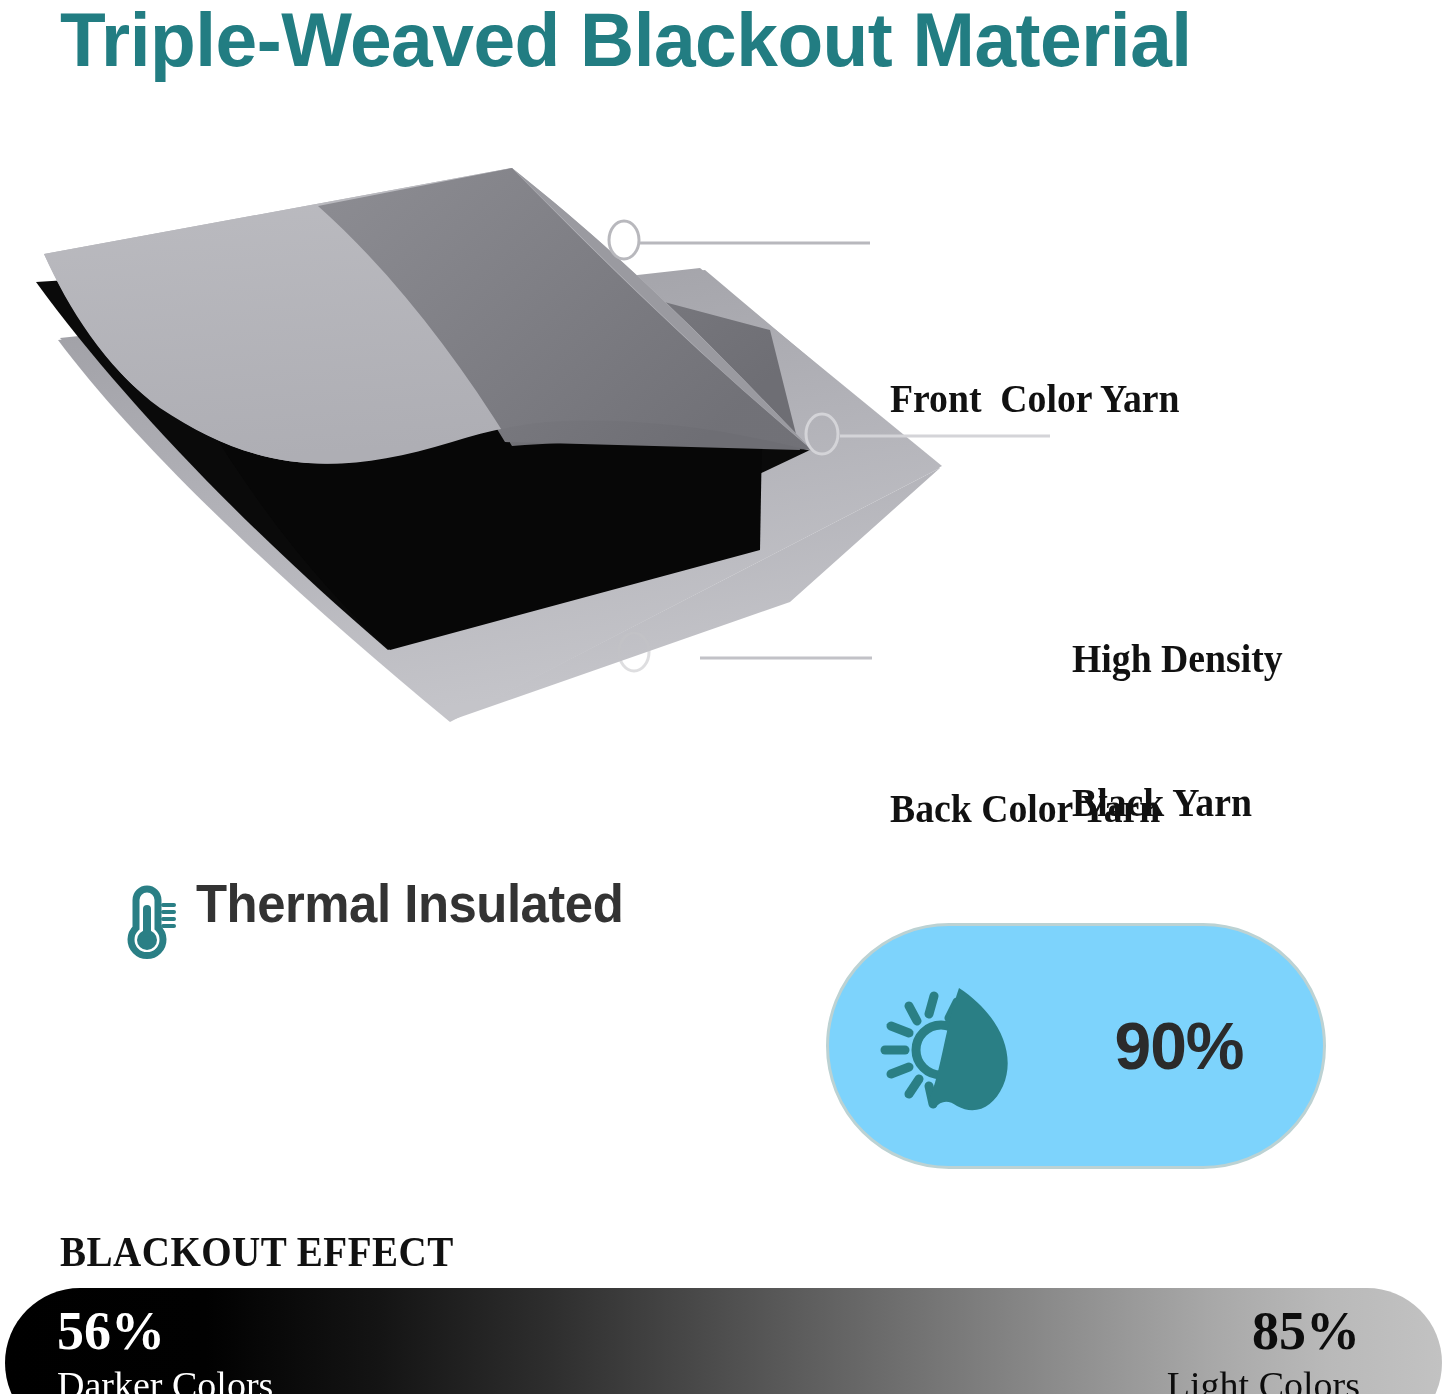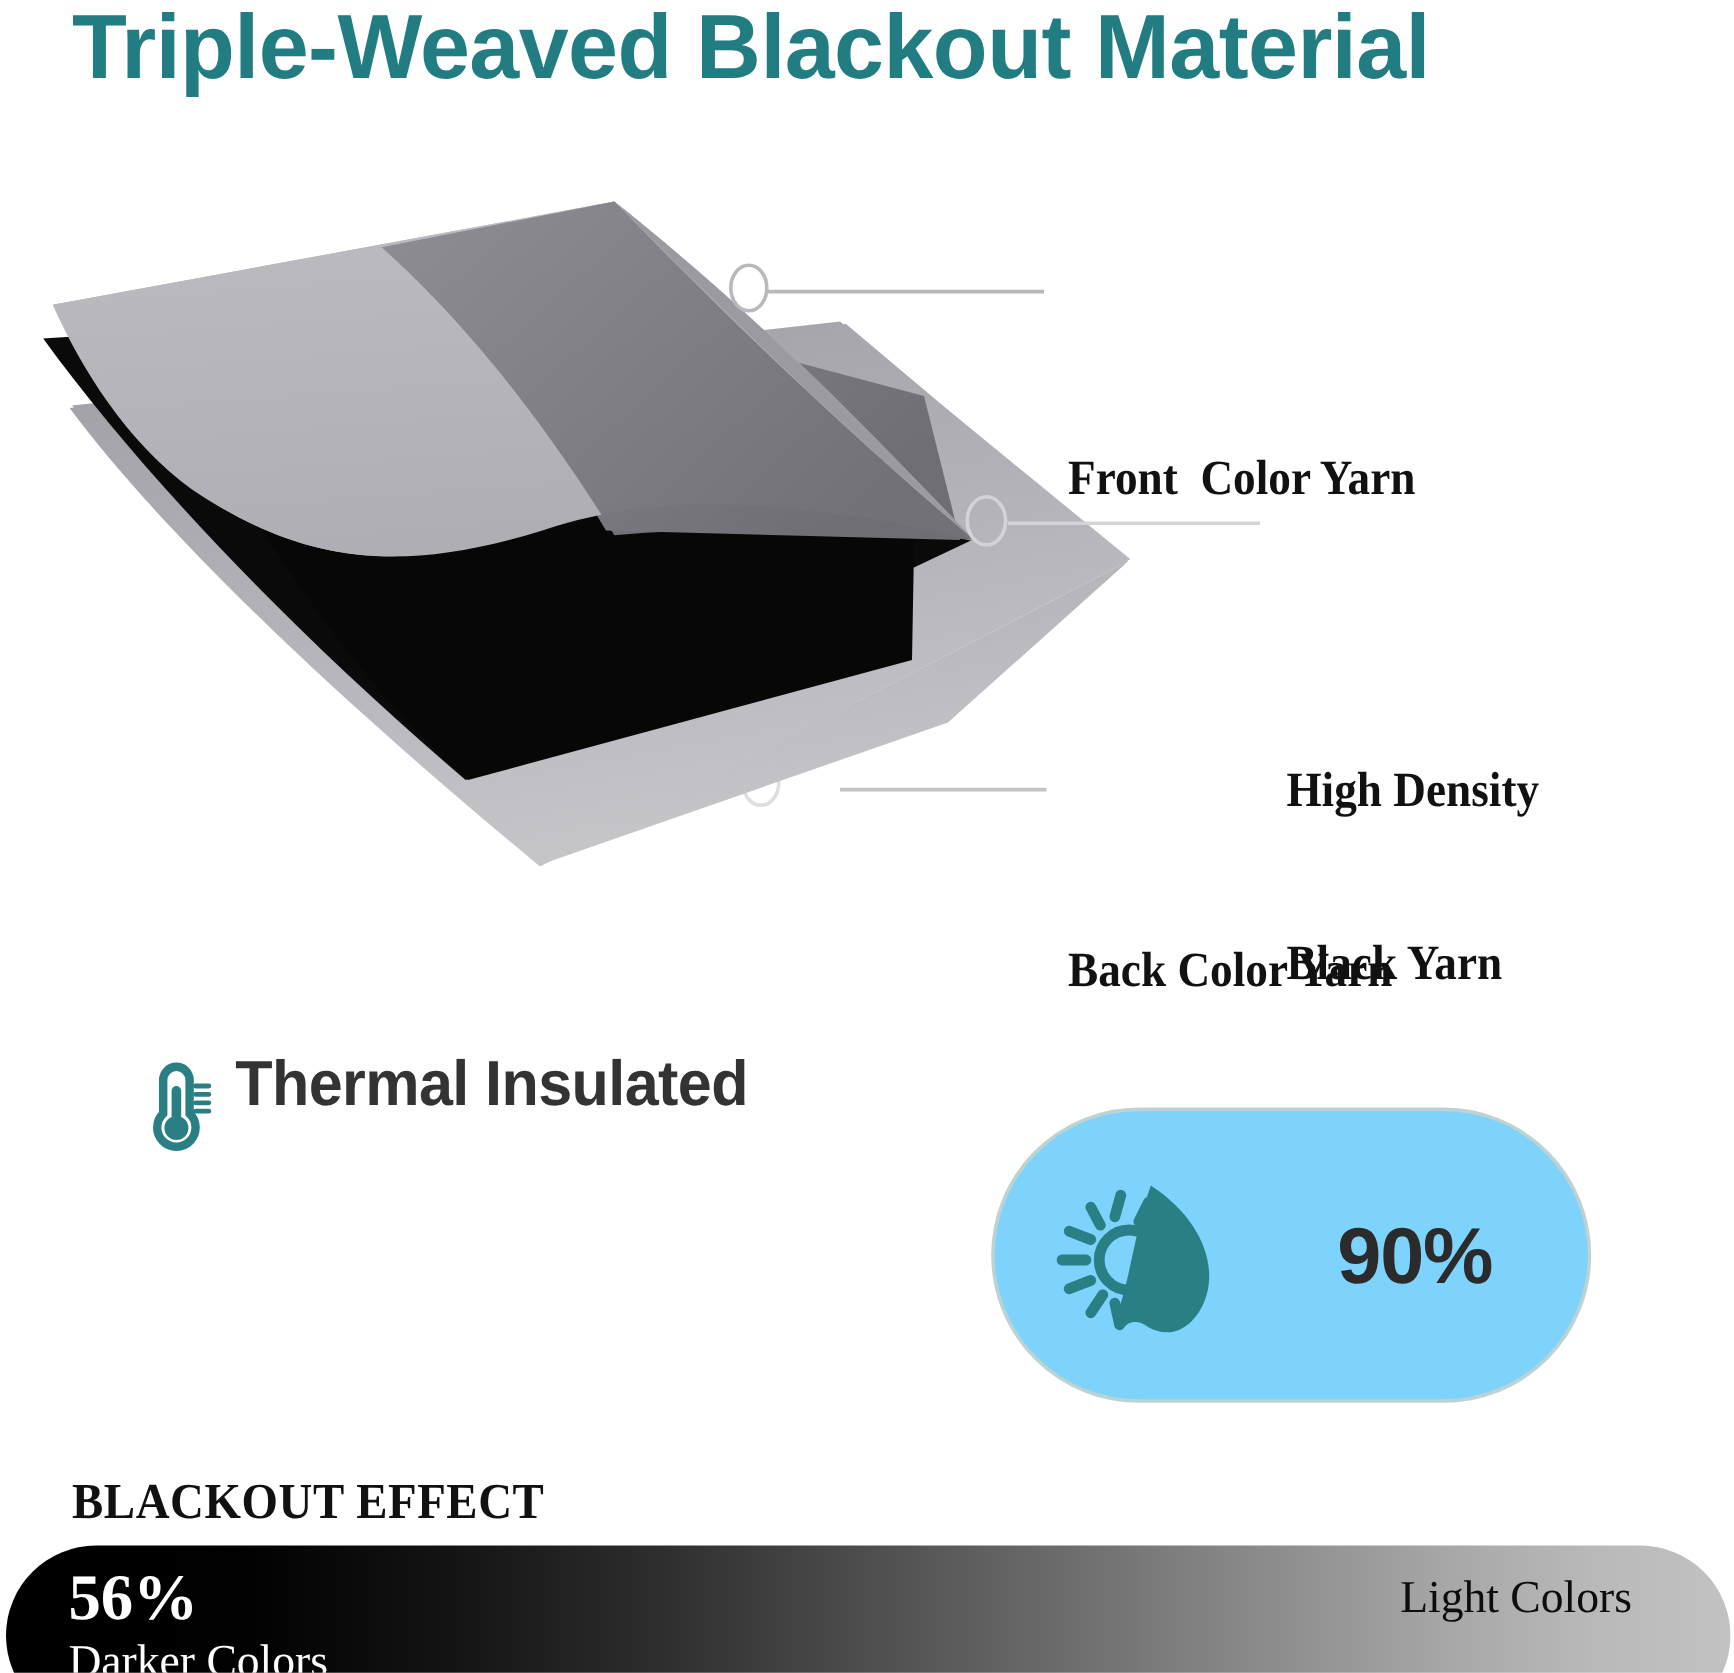--- a/index.html
+++ b/index.html
@@ -300,15 +300,16 @@
 </div>
 
 <div id="effect-heading">BLACKOUT EFFECT</div>
 
 <div id="effect-bar">
   <span class="bar-stat" id="stat-dark">
     <span class="bar-pct">56%</span>
     <span class="bar-sub">Darker Colors</span>
   </span>
   <span class="bar-stat" id="stat-light">
+    <span class="bar-pct">85%</span>
     <span class="bar-sub">Light Colors</span>
   </span>
 </div>
 
 </body></html>

